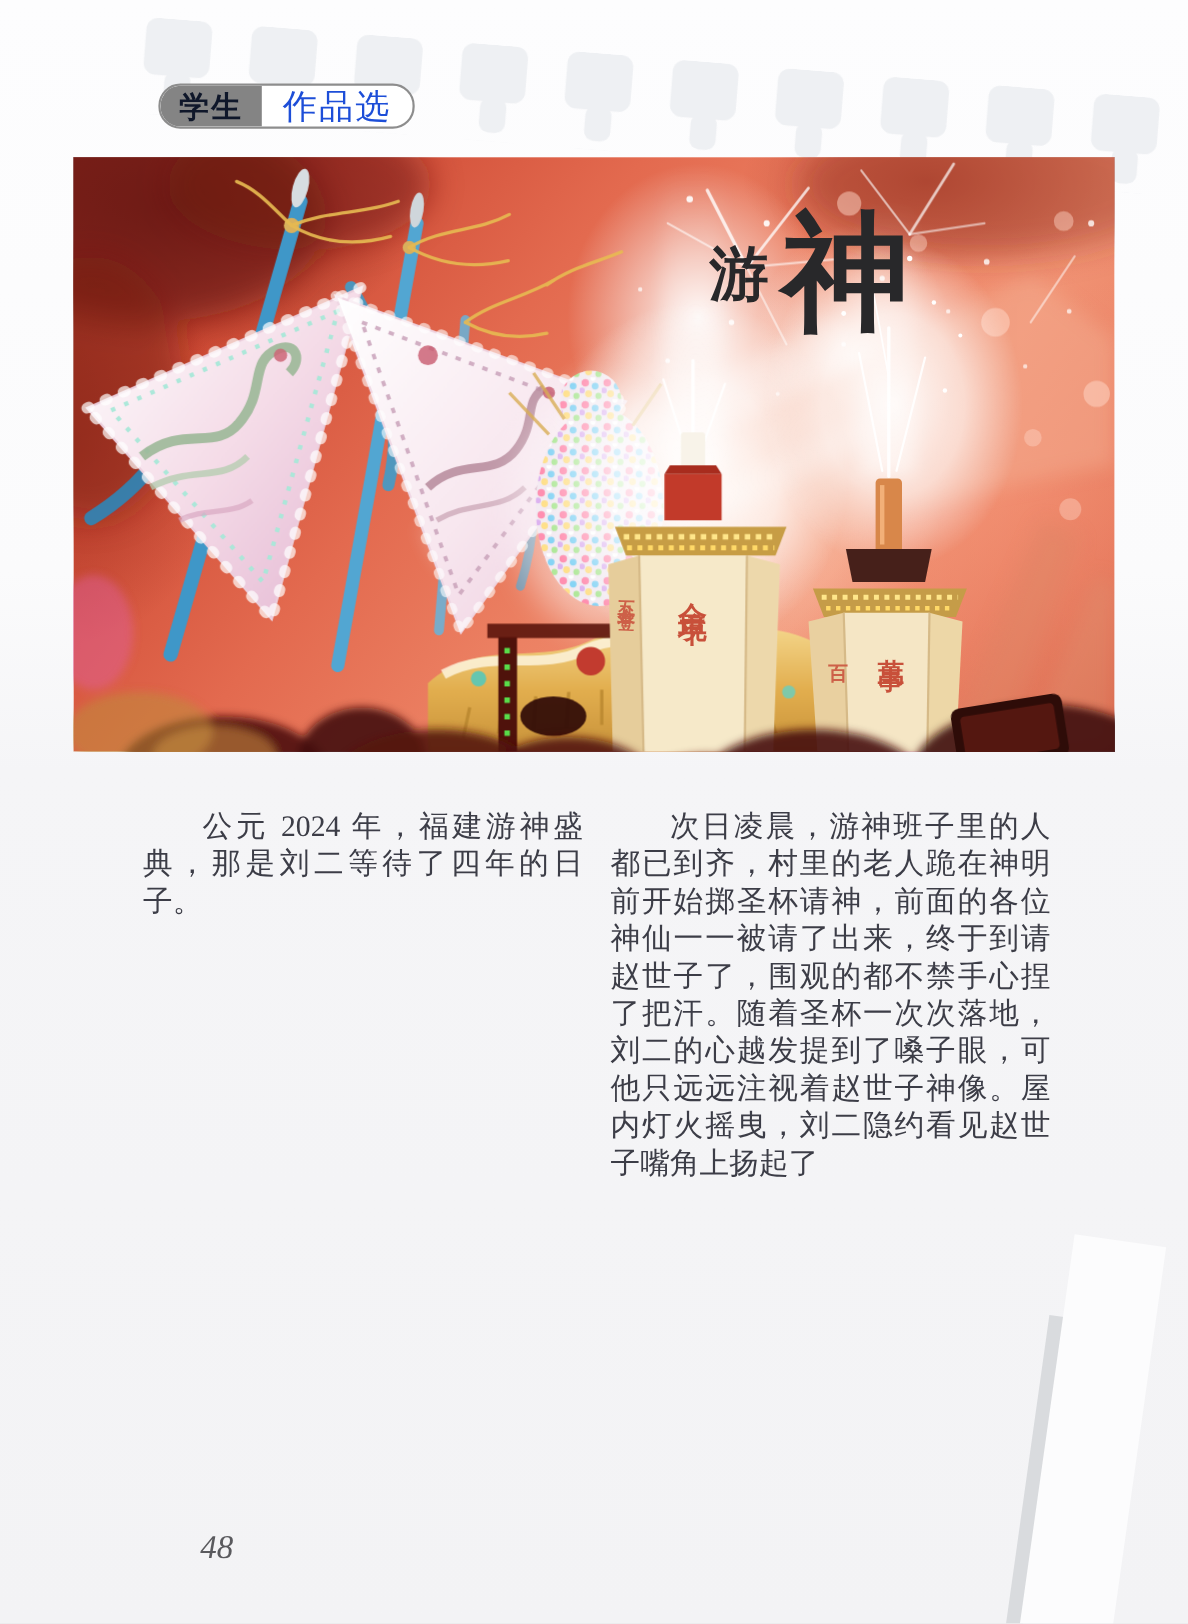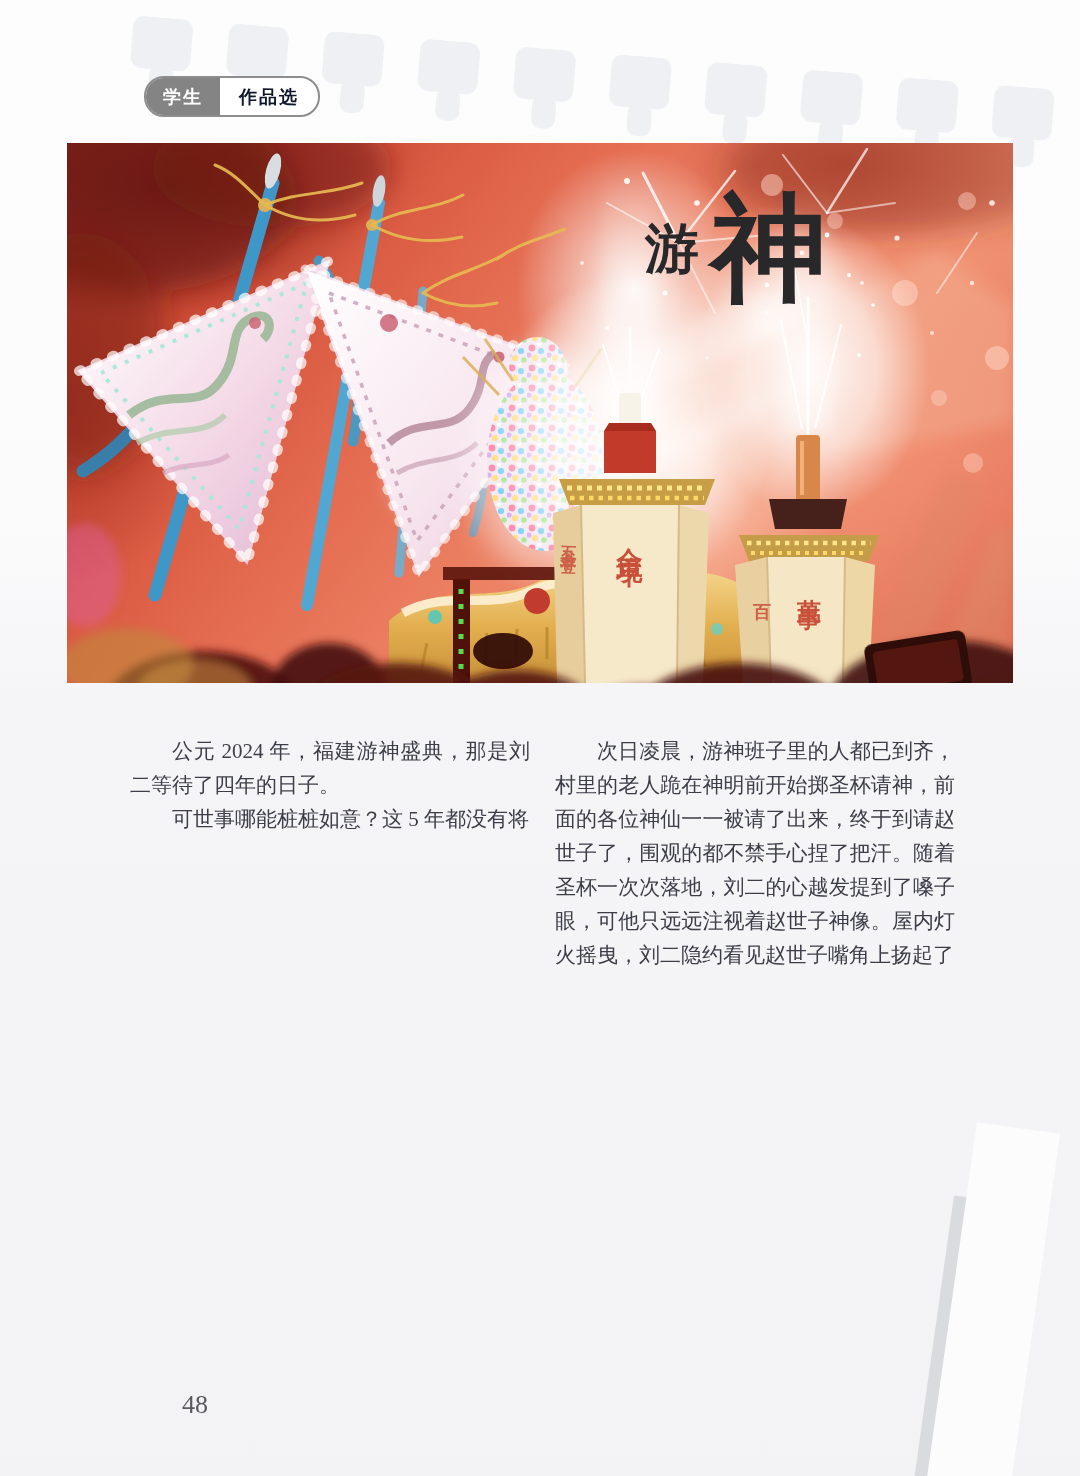--- a/index.html
+++ b/index.html
@@ -6,24 +6,24 @@
   .page{position:relative;width:1080px;height:1476px;margin:0 auto;overflow:hidden;
     background:linear-gradient(180deg,#fdfdfe 0px,#fbfbfc 520px,#f5f5f7 700px,#f3f3f5 1476px);
     font-family:"Liberation Serif","DejaVu Serif",serif;}
   
   .top-comb{position:absolute;left:118px;top:14px;width:1010px;height:88px;
     transform:rotate(4.6deg);transform-origin:0 0;opacity:.9;}
   
   .badge{position:absolute;left:144px;top:76px;height:37px;display:flex;align-items:stretch;
     border:2px solid #8d8d8d;border-radius:20px;overflow:hidden;background:#fff;
     font-family:"Liberation Sans","DejaVu Sans",sans-serif;}
-  .badge-left{background:#848484;color:#ffffff;display:flex;align-items:center;
-    padding:0 17px;font-weight:bold;font-size:18px;letter-spacing:2px;}
-  .badge-right{color:#0f172a;display:flex;align-items:center;
-    padding:0 19px;font-weight:bold;font-size:18px;letter-spacing:2px;}
+  .badge-left{background:#848484;color:#0f172a;display:flex;align-items:center;
+    padding:0 17px;font-weight:bold;font-size:27px;letter-spacing:2px;}
+  .badge-right{color:#1d4ed8;display:flex;align-items:center;
+    padding:0 19px;font-weight:normal;font-size:31px;letter-spacing:2px;}
   
   .photo{position:absolute;left:67px;top:143px;width:946px;height:540px;overflow:hidden;
     background:
       radial-gradient(170px 200px at 60% 27%,rgba(255,255,255,.92),rgba(255,255,255,0) 70%),
       radial-gradient(130px 170px at 75% 34%,rgba(255,250,245,.85),rgba(255,255,255,0) 72%),
       radial-gradient(260px 240px at 63% 56%,rgba(255,224,205,.8),rgba(255,200,180,0) 75%),
       radial-gradient(300px 180px at 10% 8%,rgba(88,16,10,.6),rgba(88,16,10,0) 75%),
       radial-gradient(200px 260px at 0% 48%,rgba(130,28,18,.45),rgba(130,28,18,0) 70%),
       radial-gradient(240px 120px at 82% 4%,rgba(150,40,25,.5),rgba(150,40,25,0) 70%),
       radial-gradient(420px 320px at 88% 55%,rgba(247,150,120,.55),rgba(247,150,120,0) 80%),
@@ -35,23 +35,23 @@
   .title-large{font-size:116px;font-weight:600;line-height:1;}
   .candle-txt{position:absolute;writing-mode:vertical-rl;text-orientation:upright;
     color:#c8503a;font-weight:bold;}
   #ct-lf{left:545px;top:384px;font-size:26px;letter-spacing:8px;}
   #ct-ls{left:491px;top:390px;font-size:16px;letter-spacing:4px;color:#cd6048;transform:rotate(2deg);}
   #ct-rf{left:726px;top:436px;font-size:24px;letter-spacing:7px;}
   #ct-rs{left:683px;top:446px;font-size:18px;letter-spacing:4px;color:#cd6048;}
   
   .article{position:absolute;left:130px;top:734px;width:825px;display:flex;gap:25px;color:#3c3d47;}
   .col{width:400px;}
-  .col p{margin:0;font-size:21px;line-height:34px;text-align:justify;}
+  .col p{margin:0;font-size:27px;line-height:34px;text-align:justify;}
   .ind{text-indent:2em;}
-  .page-num{position:absolute;left:182px;top:1390px;font-size:26px;color:#5a5a5e;}
+  .page-num{position:absolute;left:182px;top:1390px;font-size:30px;color:#5a5a5e;font-style:italic;}
   
   .edge-gray{position:absolute;right:133px;bottom:-34px;width:15px;height:315px;
     background:#d9dbde;transform:rotate(8deg);}
   .edge-white{position:absolute;right:48px;bottom:-60px;width:84px;height:410px;
     background:#fcfcfd;transform:rotate(8deg);}
 </style>
 </head>
 <body>
 
 <div class="page">
@@ -343,21 +343,20 @@
 
     <span class="candle-txt" id="ct-ls">五谷丰登</span>
     <span class="candle-txt" id="ct-lf">合境平</span>
     <span class="candle-txt" id="ct-rs">百</span>
     <span class="candle-txt" id="ct-rf">萬事</span>
   </div>
 
   <div class="article">
     <div class="col">
       <p class="ind">公元 2024 年，福建游神盛典，那是刘二等待了四年的日子。</p>
-      <p class="ind">可世事哪能桩桩如意？这 5 年都没有将</p>
     </div>
     <div class="col">
       <p class="ind">次日凌晨，游神班子里的人都已到齐，村里的老人跪在神明前开始掷圣杯请神，前面的各位神仙一一被请了出来，终于到请赵世子了，围观的都不禁手心捏了把汗。随着圣杯一次次落地，刘二的心越发提到了嗓子眼，可他只远远注视着赵世子神像。屋内灯火摇曳，刘二隐约看见赵世子嘴角上扬起了</p>
     </div>
   </div>
 
   <div class="page-num">48</div>
 
   <div class="edge-gray"></div>
   <div class="edge-white"></div>

